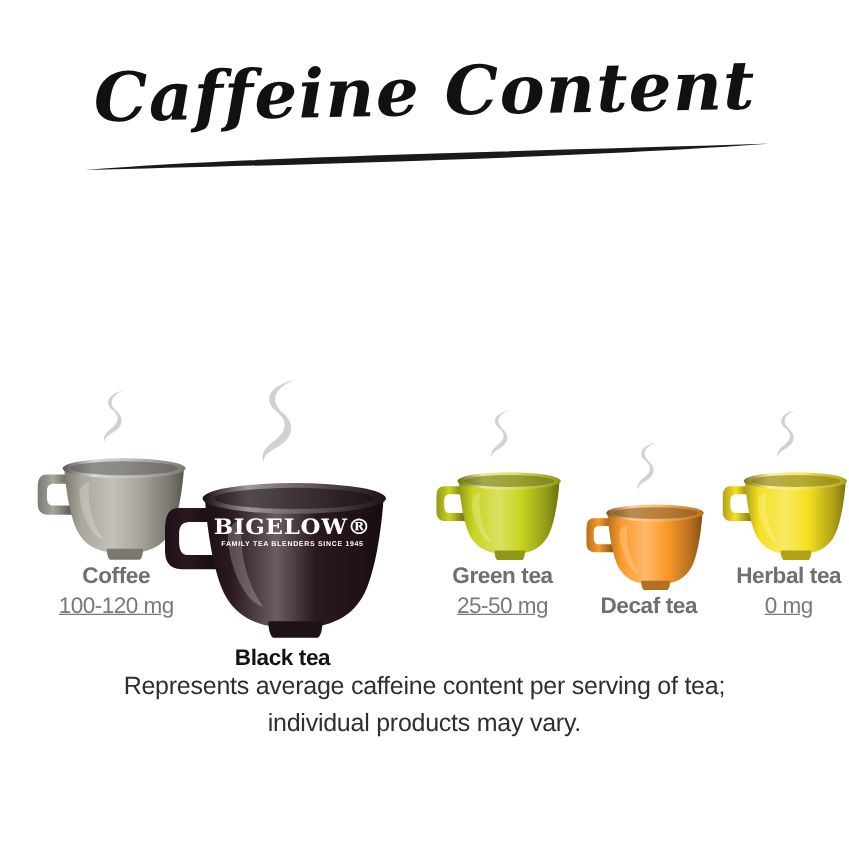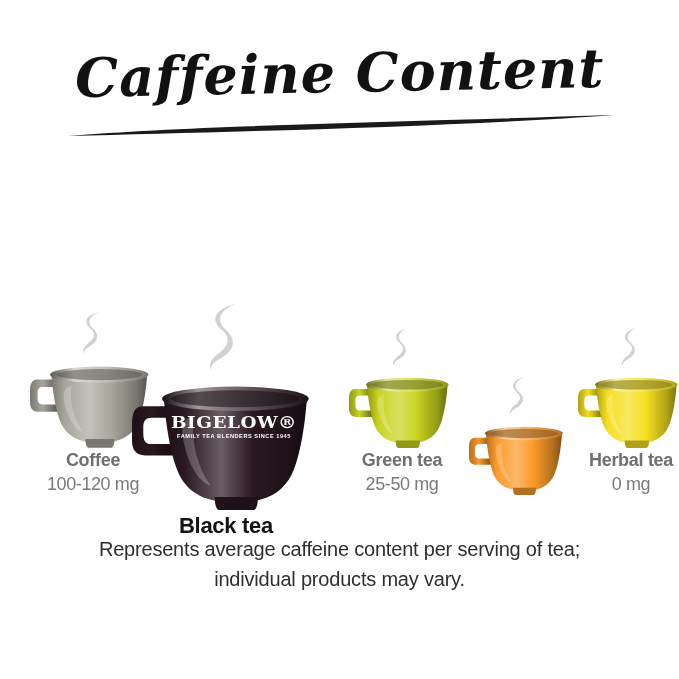--- a/index.html
+++ b/index.html
@@ -81,24 +81,25 @@
     white-space: nowrap;
   }
   .cup-value {
     font-family: "Liberation Sans", sans-serif;
     font-weight: normal;
     font-size: 18px;
     line-height: 24px;
     letter-spacing: -0.4px;
     color: #7a7a7a;
     white-space: nowrap;
+    text-decoration: underline;
   }
   .cup-group.highlight .cup-label {
     color: #141414;
-    font-size: 22px;
+    font-size: 18px;
     line-height: 28px;
   }
   .cup-group.highlight .cup-value {
     color: #141414;
     font-weight: bold;
     font-size: 22px;
     line-height: 29px;
   }
 
   
@@ -343,20 +344,21 @@
 
     <path d="M88 126 L134 126 C 134 132, 133 138, 130 140 L92 140 C 89 138, 88 132, 88 126 Z" fill="#b56f1e"></path>
 
     <ellipse cx="110" cy="22" rx="78" ry="13" fill="url(#gr3)"></ellipse>
     <ellipse cx="110" cy="22" rx="68" ry="9" fill="#835016" opacity="0.55"></ellipse>
 
     <path d="M66 40 C 62 66, 70 96, 84 114 C 72 112, 58 90, 54 62 C 52 50, 55 42, 66 40 Z" fill="#ffffff" opacity="0.22"></path>
   </svg>
         </div>
       </div>
+      <div class="cup-label">Decaf tea</div>
     </div>
     <div class="cup-group" style="left: 556px; width: 150px; bottom: 0px;">
       <div class="cup-art" style="width: 106px; height: 122px;">
         <svg class="steam-svg" width="22" height="40" viewBox="0 0 40 80" preserveAspectRatio="none" xmlns="http://www.w3.org/2000/svg" style="top: 0px;">
     <path d="M30 2 C 12 10, 10 22, 20 32 C 31 43, 30 56, 12 66 C 6 70, 4 74, 5 78
              C 2 72, 4 66, 12 59 C 24 49, 25 40, 15 31 C 4 21, 8 8, 30 2 Z" fill="#c9c9c9" opacity="0.85"></path>
   </svg>
         <div style="position: absolute; bottom: 0px; left: 0px;">
           <svg class="cup-svg" width="106" height="76" viewBox="0 0 200 142" preserveAspectRatio="none" xmlns="http://www.w3.org/2000/svg">
     <defs>

